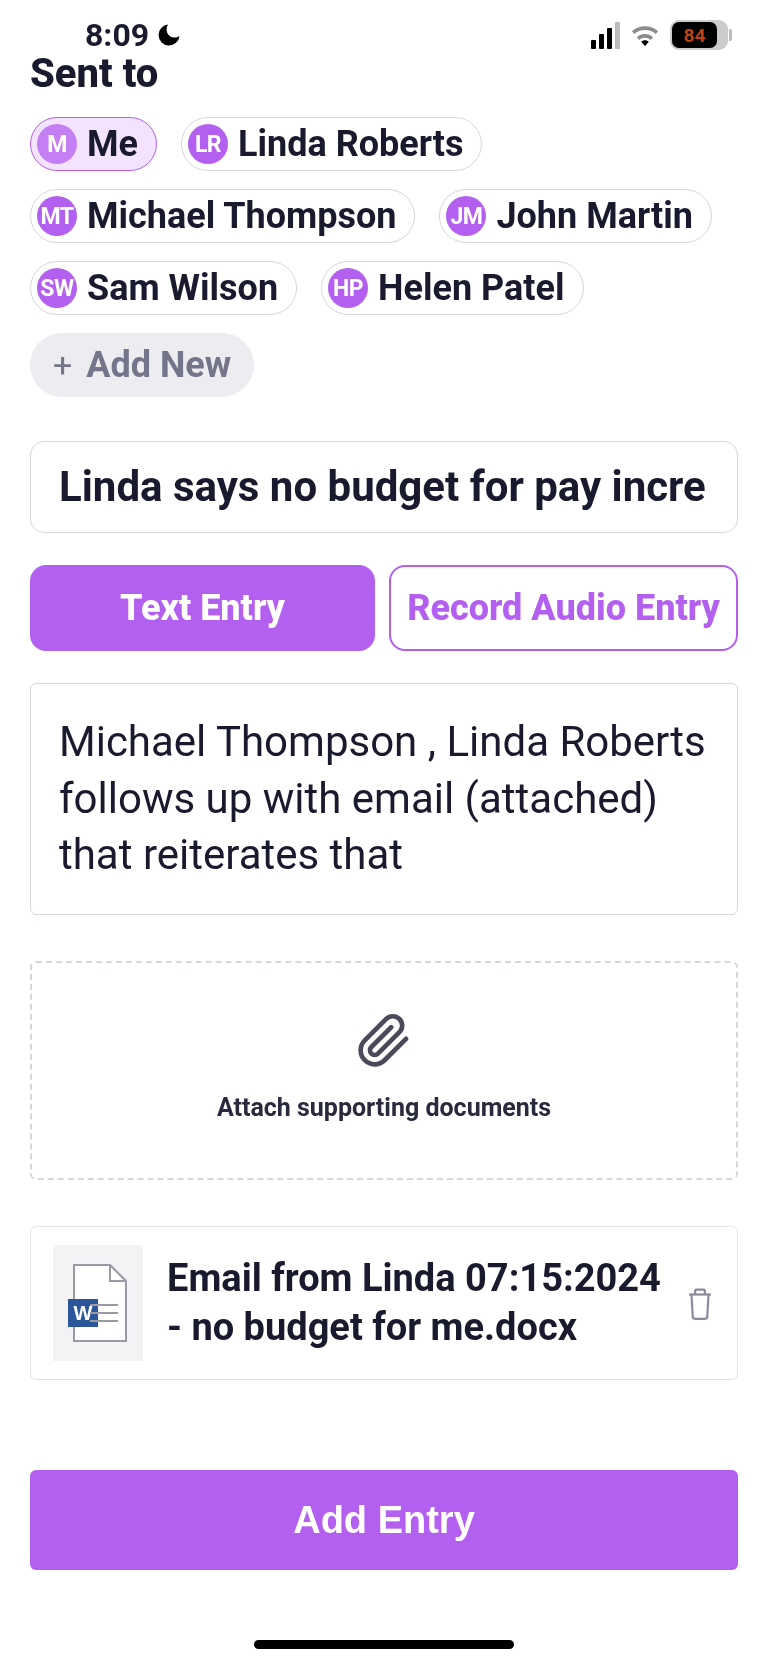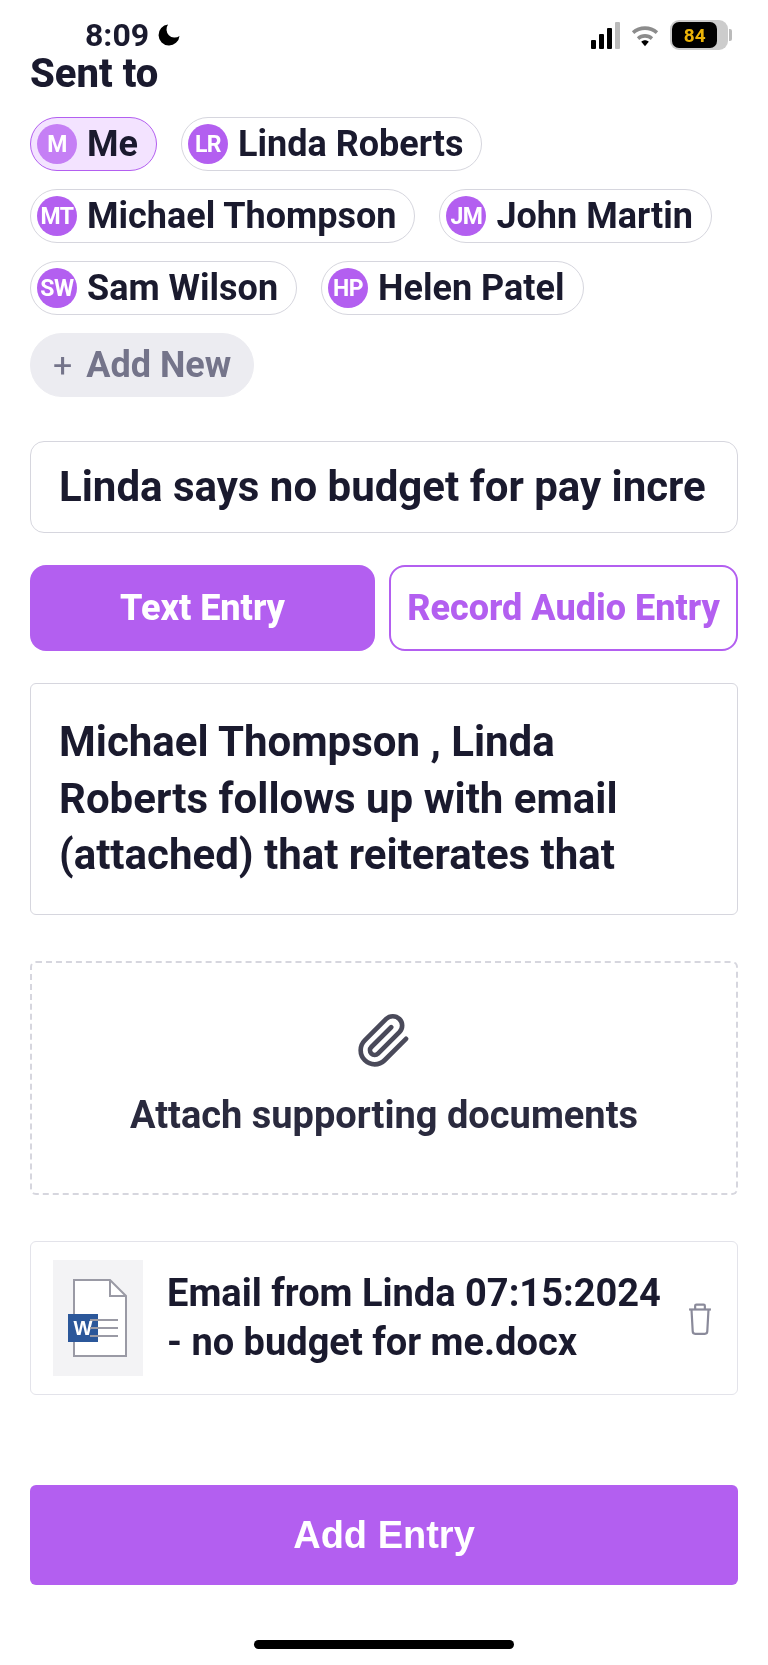--- a/index.html
+++ b/index.html
@@ -42,21 +42,21 @@
     padding:2px;
     position:relative;
     width:58px; height:30px;
   }
   .battery-fill{
     background:#000;
     height:100%;
     border-radius:7px;
     width:84%;
     display:flex; align-items:center; justify-content:center;
-    color:#eab308; font-size:19px; font-weight:700;
+    color:#c2410c; font-size:19px; font-weight:700;
   }
   .battery-tip{
     width:3px; height:12px; background:#bbb;
     position:absolute; right:-4px; top:50%; transform:translateY(-50%);
     border-radius:0 2px 2px 0;
   }
 
   
   .content {
     position:absolute;
@@ -139,37 +139,37 @@
     font-size:36px; font-weight:800;
   }
   .tab-btn.active { background:#b35ff0; color:#fff; border:none; }
   .tab-btn.inactive { background:#fff; color:#b35ff0; border:2px solid #b35ff0; }
 
   .body-text {
     width:100%;
     border:1.5px solid #d6d6de;
     border-radius:6px;
     font-size:42px;
-    font-weight:700;
+    font-weight:400;
     color:#1a1a2e;
     padding:30px 28px;
     line-height:1.35;
     margin-bottom:46px;
     min-height:230px;
   }
 
   .attach-box {
     border:2px dashed #d6d6de;
     border-radius:6px;
     padding:50px 20px 56px 20px;
     display:flex; flex-direction:column; align-items:center; gap:24px;
     margin-bottom:46px;
   }
   .attach-box .paperclip { width:56px; height:56px; }
-  .attach-box .attach-label { font-size:38px; font-weight:700; color:#2a2a3e; }
+  .attach-box .attach-label { font-size:25px; font-weight:700; color:#2a2a3e; }
 
   .file-row {
     border:1.5px solid #e3e3ea;
     border-radius:6px;
     padding:18px 22px;
     display:flex; align-items:center; gap:24px;
     margin-bottom:90px;
   }
   .file-icon {
     width:90px; height:116px;

